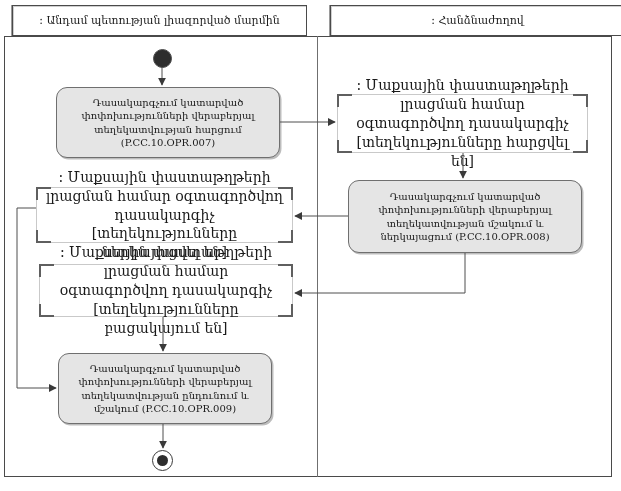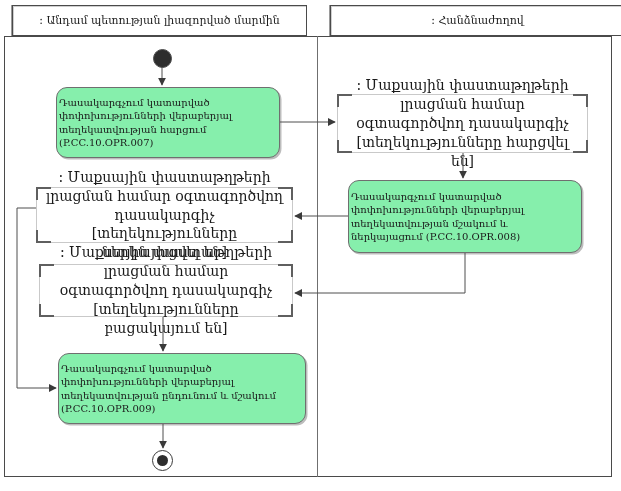--- a/index.html
+++ b/index.html
@@ -17,25 +17,25 @@
   #lane-left  { left:12px;   width:295px; }
   #lane-right { left:330px; width:295px; }
   .frame {
     position:absolute; left:4px; top:36px; width:608px; height:441px;
     box-sizing:border-box; border:1px solid #4a4a4a;
   }
   .lane-divider {
     position:absolute; left:317px; top:36px; width:1px; height:441px; background:#6f6f6f;
   }
   .action {
-    position:absolute; box-sizing:border-box; background:#86efac;
+    position:absolute; box-sizing:border-box; background:#e5e5e5;
     border:1px solid #6f6f6f; border-radius:11px;
     box-shadow:1.5px 1.5px 0 #bdbdbd;
     display:flex; align-items:center; justify-content:center;
-    font-size:10px; line-height:1.35; padding:4px 2px; z-index:1;
+    text-align:center; font-size:10px; line-height:1.35; padding:4px 2px; z-index:1;
   }
   .obj {
     position:absolute; box-sizing:border-box; background:#fff;
     border:1px solid #c9c9c9;
     display:flex; align-items:center; justify-content:center;
     text-align:center; font-size:14px; line-height:1.35; padding:3px 8px; z-index:1;
   }
   .corner { position:absolute; width:13px; height:11px; }
   .corner.tl { left:-1px;  top:-1px;    border-left:2px solid #5f5f5f; border-top:2px solid #5f5f5f; }
   .corner.tr { right:-1px; top:-1px;    border-right:2px solid #5f5f5f; border-top:2px solid #5f5f5f; }
@@ -50,21 +50,21 @@
     box-sizing:border-box; border:1.5px solid #3a3a3a; border-radius:50%;
     display:flex; align-items:center; justify-content:center; background:#fff; z-index:1;
   }
   .final-dot { width:11px; height:11px; border-radius:50%; background:#2d2d2d; }
   svg.wires { position:absolute; left:0; top:0; z-index:2; pointer-events:none; }
   #node-a1 { left:56px;  top:87px;  width:224px; height:71px; }
   #node-b1 { left:337px; top:94px;  width:251px; height:59px; }
   #node-b2 { left:348px; top:180px; width:234px; height:73px; }
   #node-c1 { left:36px;  top:187px; width:257px; height:56px; }
   #node-c2 { left:39px;  top:264px; width:254px; height:53px; }
-  #node-d  { left:58px;  top:353px; width:248px; height:71px; }
+  #node-d  { left:58px;  top:353px; width:214px; height:71px; }
 </style>
 </head>
 <body>
 
 <div class="canvas">
 
   <div class="lane-header" id="lane-left">
     <span>: Անդամ պետության լիազորված մարմին</span>
   </div>
   <div class="lane-header" id="lane-right">

